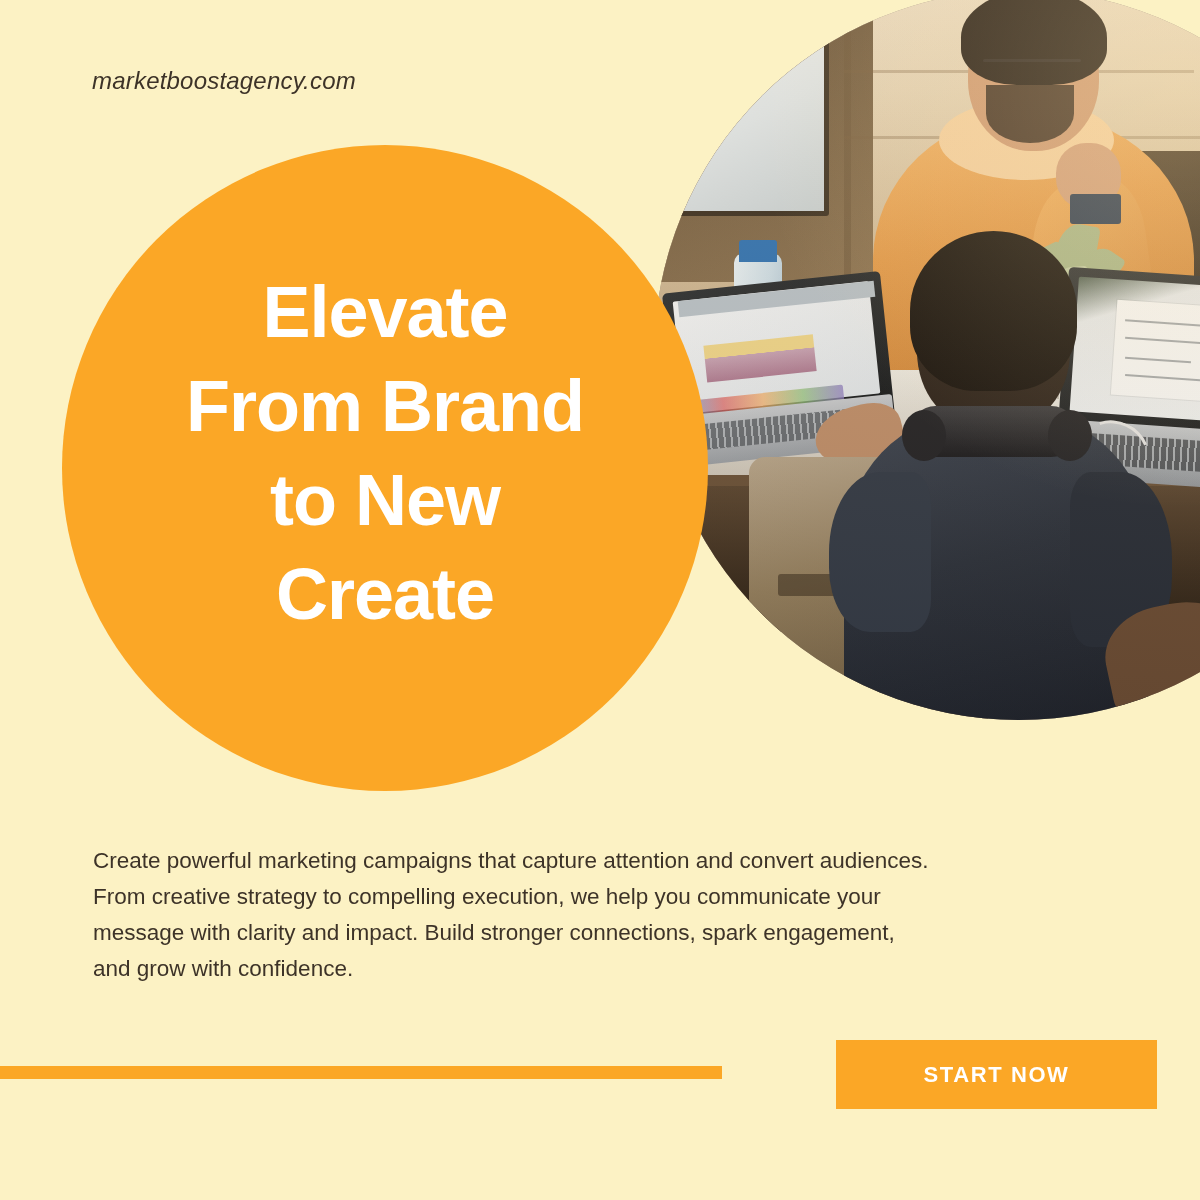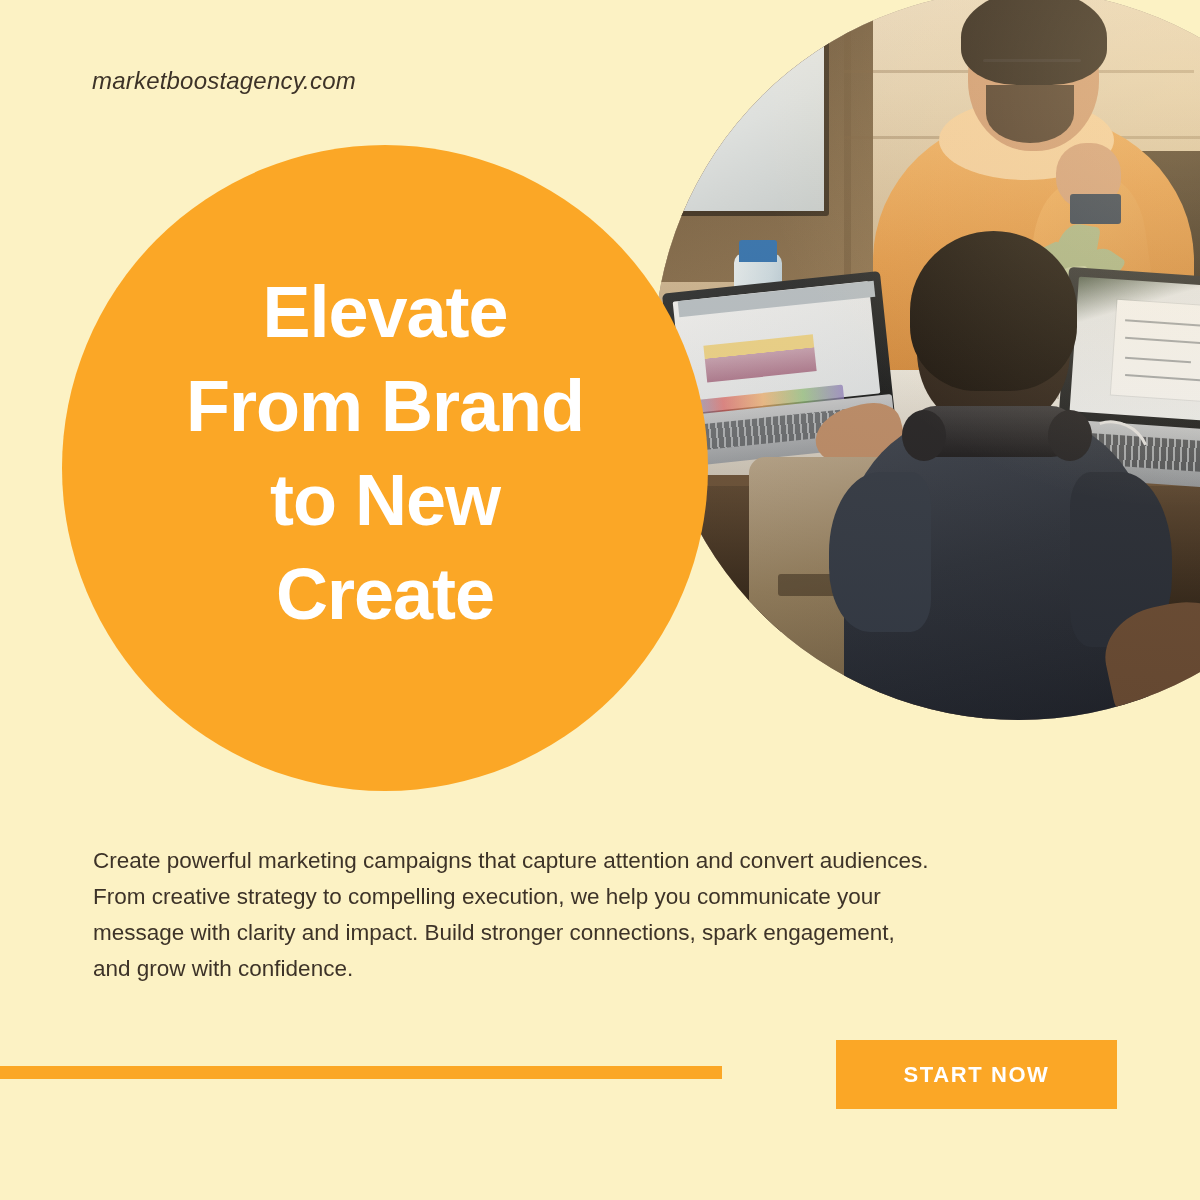--- a/index.html
+++ b/index.html
@@ -248,21 +248,21 @@
     left:0; top:1066px;
     width:722px; height:13px;
     background:#FBA726;
     z-index:5;
   }
 
   
   .cta-button {
     position:absolute;
     left:836px; top:1040px;
-    width:281px; height:69px;
+    width:321px; height:69px;
     background:#FBA726;
     border:none;
     color:#FFFFFF;
     font-family:"Liberation Sans", sans-serif;
     font-size:22px;
     font-weight:700;
     letter-spacing:1.6px;
     cursor:pointer;
     z-index:5;
   }

